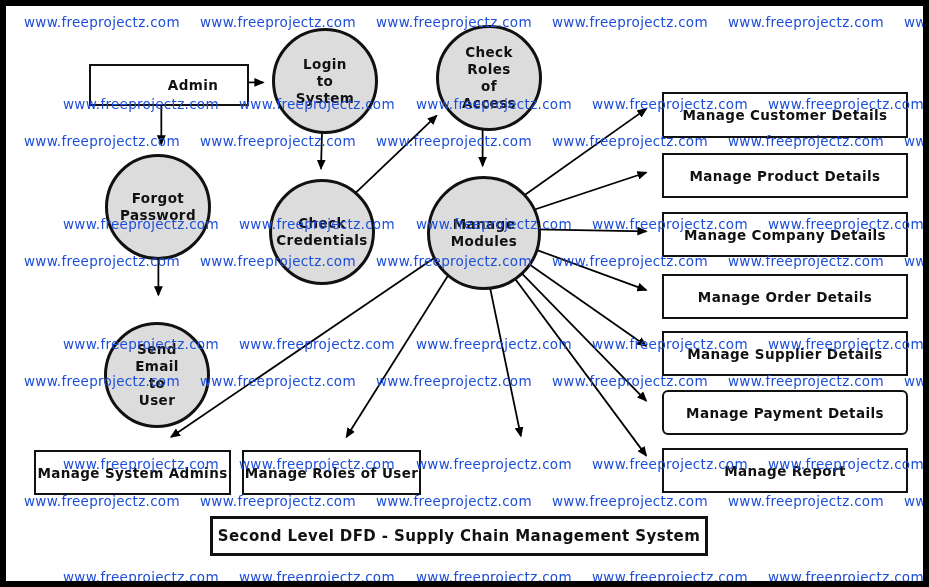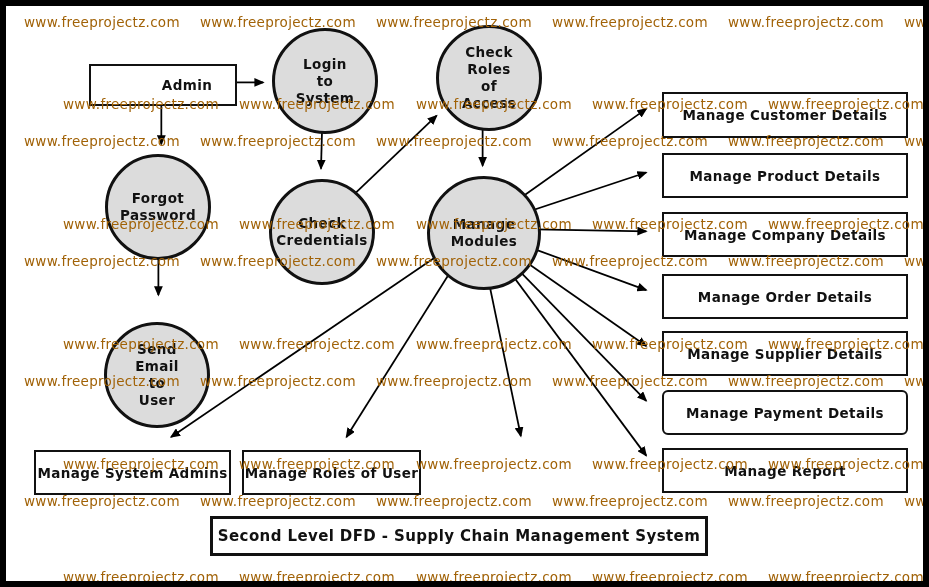--- a/index.html
+++ b/index.html
@@ -20,21 +20,21 @@
     background:#dcdcdc;border:3px solid #111;border-radius:50%;
     font-size:13.5px;line-height:17px;white-space:pre-line;letter-spacing:.4px;
   }
   .title-box{
     position:absolute;display:flex;align-items:center;justify-content:center;
     background:#fff;border:3px solid #111;color:#111;font-weight:bold;
     font-size:15px;letter-spacing:.4px;z-index:2;box-sizing:border-box;
   }
   .wm-layer{position:absolute;left:0;top:0;width:100%;height:100%;z-index:3;pointer-events:none;}
   .wm{
-    position:absolute;font-size:13.5px;color:#a16207;letter-spacing:.3px;
+    position:absolute;font-size:13.5px;color:#1d4ed8;letter-spacing:.3px;
     white-space:nowrap;font-weight:400;
   }
 </style>
 </head>
 <body>
 
 <div class="stage">
 
   <svg class="lines" viewBox="0 0 929 587">
     <defs>
@@ -57,21 +57,21 @@
       <line x1="478" y1="227" x2="650" y2="347" marker-end="url(#ah)"></line>
       <line x1="478" y1="227" x2="650" y2="403" marker-end="url(#ah)"></line>
       <line x1="478" y1="227" x2="650" y2="459" marker-end="url(#ah)"></line>
 
       <line x1="478" y1="227" x2="165" y2="440" marker-end="url(#ah)"></line>
       <line x1="478" y1="227" x2="344" y2="440" marker-end="url(#ah)"></line>
       <line x1="478" y1="227" x2="522" y2="439" marker-end="url(#ah)"></line>
     </g>
   </svg>
 
-  <div class="node rect" style="left:83px;top:58px;width:148px;height:42px;padding-left:48px;">
+  <div class="node rect" style="left:83px;top:58px;width:160px;height:42px;padding-left:48px;">
     <span>Admin</span>
   </div>
 
   <div class="node circle" style="left:266px;top:22px;width:106px;height:106px;">
     <span>Login
 to
 System</span>
   </div>
   <div class="node circle" style="left:430px;top:19px;width:106px;height:106px;">
     <span>Check

